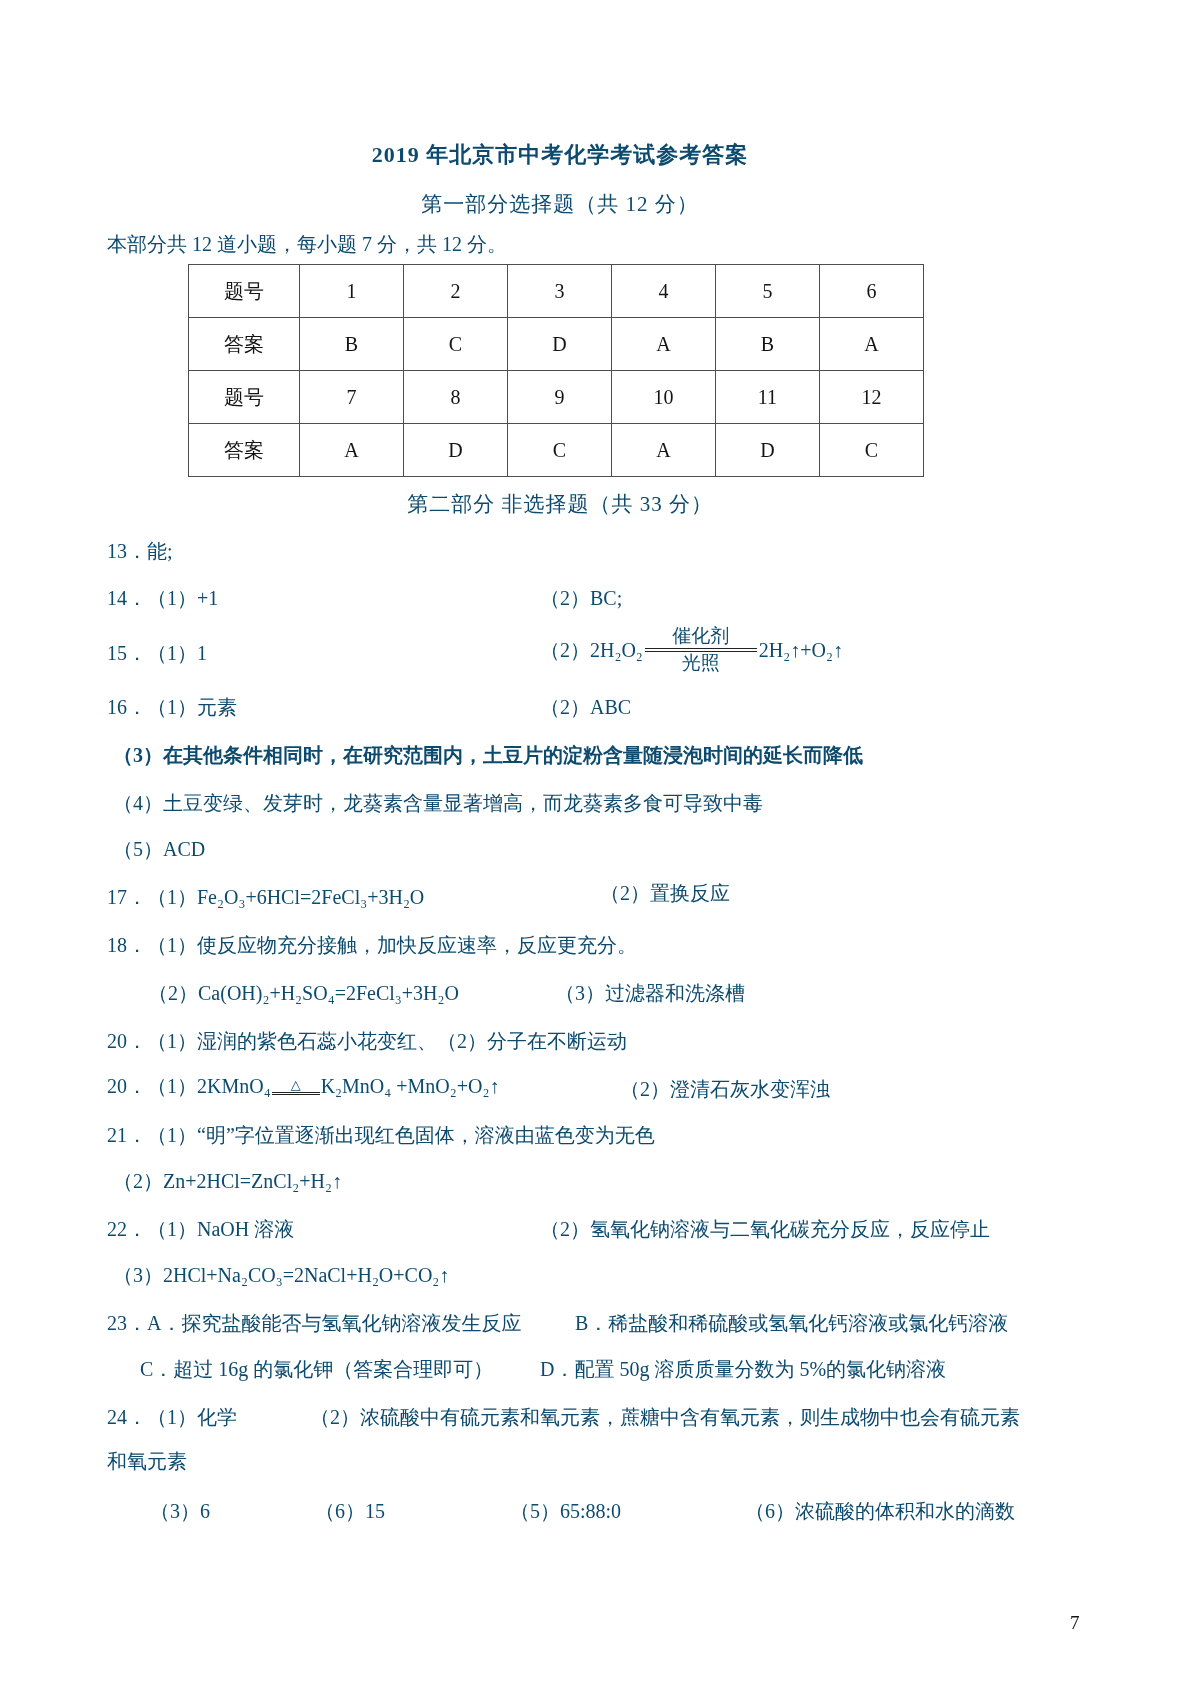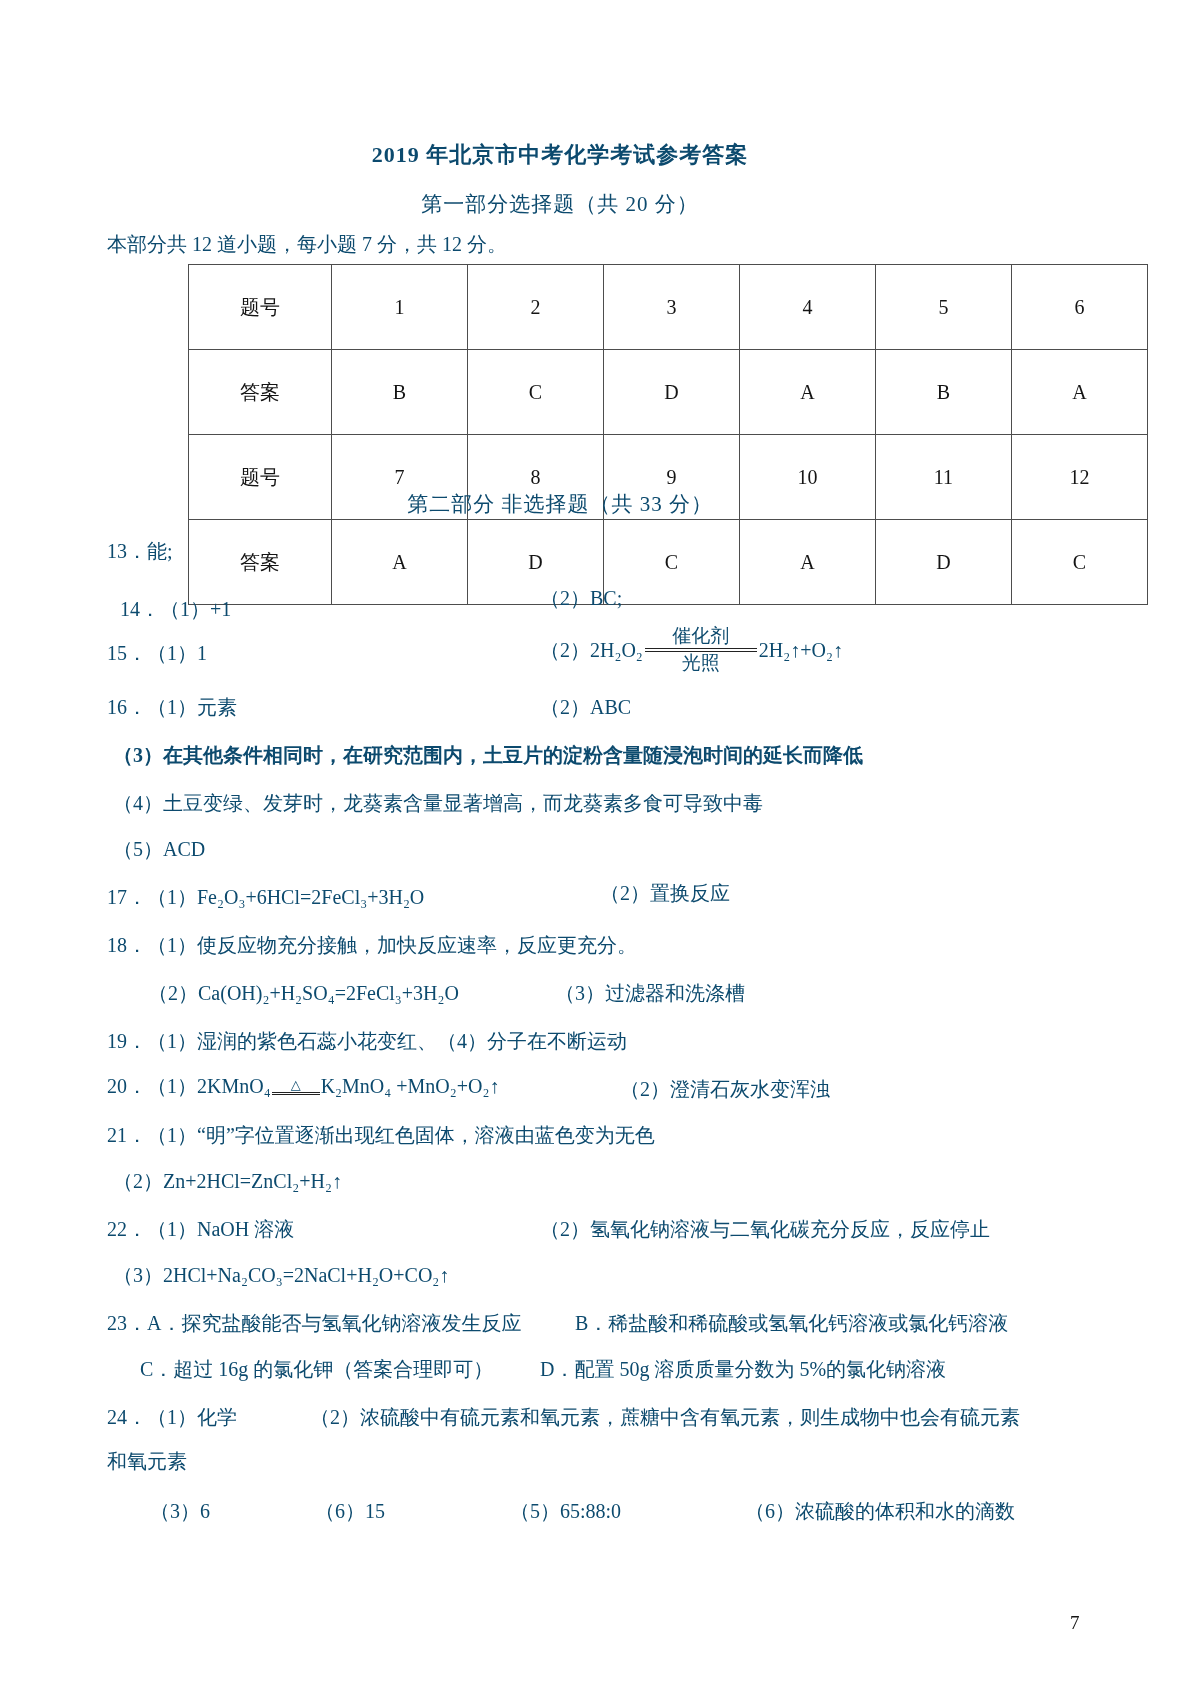--- a/index.html
+++ b/index.html
@@ -18,21 +18,21 @@
   .heading{font-size:21px;letter-spacing:1px;}
   table.answers{
     position:absolute;left:188px;top:264px;
     border-collapse:collapse;table-layout:fixed;
     font-size:20px;color:#141414;
   }
   table.answers td{
     border:1px solid #4d4d4d;
     height:52px;width:103px;
     text-align:center;vertical-align:middle;
-    padding:16px;
+    padding:0;
   }
   table.answers td.labelcol{width:110px;}
   .eq-row{display:flex;align-items:center;}
   .frac{
     display:inline-flex;flex-direction:column;align-items:center;
     margin:0 2px;font-size:19px;line-height:1.2;
   }
   .frac-line{
     display:block;width:112px;height:4px;
     border-top:1.5px solid #222;border-bottom:1.5px solid #222;
@@ -50,21 +50,21 @@
   }
   .pagenum{position:absolute;font-size:19px;}
 </style>
 </head>
 <body>
 
 <div class="page">
 
   <div class="line centered title" style="top:142px;">2019 年北京市中考化学考试参考答案</div>
 
-  <div class="line centered heading" style="top:191px;">第一部分选择题（共 20 分）</div>
+  <div class="line centered heading" style="top:191px;">第一部分选择题（共 12 分）</div>
 
   <div class="line" style="left:107px;top:231px;">本部分共 12 道小题，每小题 7 分，共 12 分。</div>
 
   <table class="answers">
     <tbody>
       <tr>
         <td class="labelcol">题号</td>
         <td>1</td>
         <td>2</td>
         <td>3</td>
@@ -99,21 +99,21 @@
         <td>D</td>
         <td>C</td>
       </tr>
     </tbody>
   </table>
 
   <div class="line centered heading" style="top:491px;">第二部分 非选择题（共 33 分）</div>
 
   <div class="line" style="left:107px;top:538px;">13．能;</div>
 
-  <div class="line" style="left:120px;top:585px;margin-top:11px;">14．（1）+1</div>
+  <div class="line" style="left:107px;top:585px;">14．（1）+1</div>
   <div class="line" style="left:540px;top:585px;">（2）BC;</div>
 
   <div class="line" style="left:107px;top:640px;">15．（1）1</div>
   <div class="line eq-row" style="left:540px;top:618px;height:64px;">
     <span>（2）2H₂O₂</span>
     <span class="frac">
       <span>催化剂</span>
       <span class="frac-line"></span>
       <span>光照</span>
     </span>
@@ -126,21 +126,21 @@
   <div class="line" style="left:113px;top:790px;">（4）土豆变绿、发芽时，龙葵素含量显著增高，而龙葵素多食可导致中毒</div>
   <div class="line" style="left:113px;top:836px;">（5）ACD</div>
 
   <div class="line" style="left:107px;top:884px;">17．（1）Fe₂O₃+6HCl=2FeCl₃+3H₂O</div>
   <div class="line" style="left:600px;top:880px;">（2）置换反应</div>
 
   <div class="line" style="left:107px;top:932px;">18．（1）使反应物充分接触，加快反应速率，反应更充分。</div>
   <div class="line" style="left:148px;top:980px;">（2）Ca(OH)₂+H₂SO₄=2FeCl₃+3H₂O</div>
   <div class="line" style="left:555px;top:980px;">（3）过滤器和洗涤槽</div>
 
-  <div class="line" style="left:107px;top:1028px;">19．（1）湿润的紫色石蕊小花变红、（4）分子在不断运动</div>
+  <div class="line" style="left:107px;top:1028px;">20．（1）湿润的紫色石蕊小花变红、（2）分子在不断运动</div>
 
   <div class="line eq-row" style="left:107px;top:1064px;height:44px;">
     <span>20．（1）2KMnO₄</span>
     <span class="delta-stack">
       <span class="delta">△</span>
       <span class="delta-line"></span>
     </span>
     <span>K₂MnO₄ +MnO₂+O₂↑</span>
   </div>
   <div class="line" style="left:620px;top:1076px;">（2）澄清石灰水变浑浊</div>

